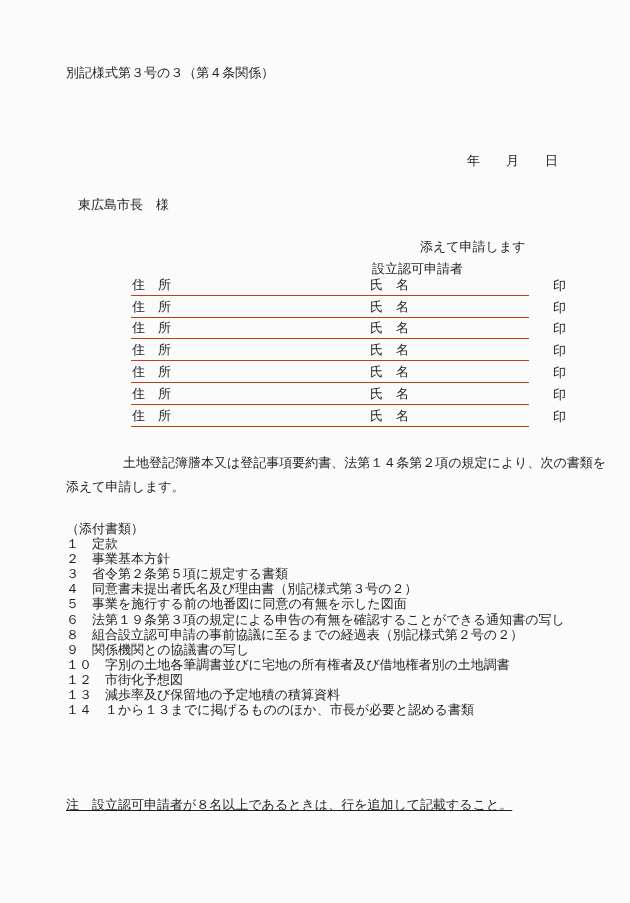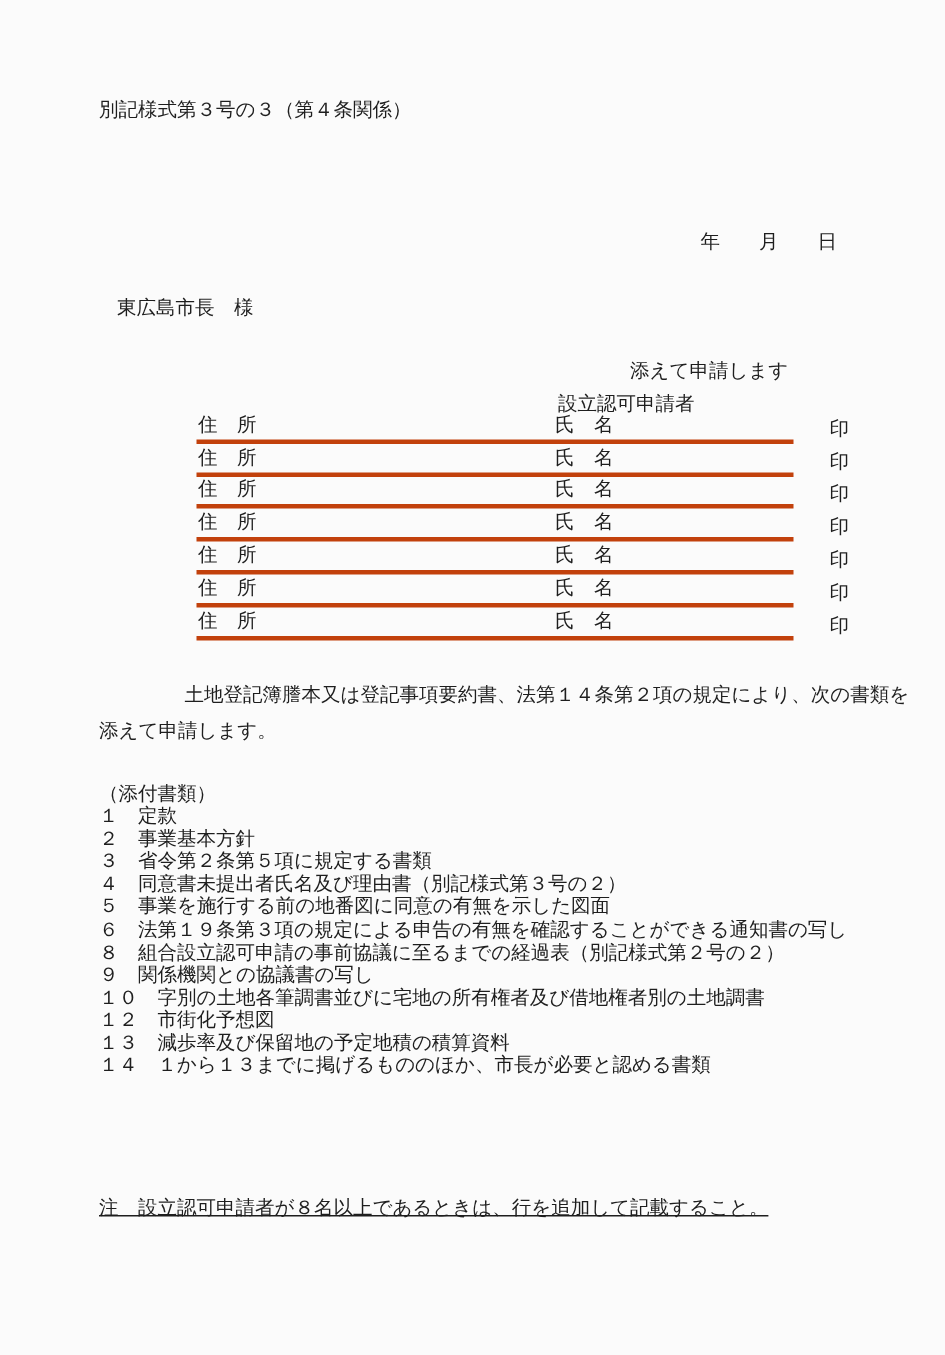--- a/index.html
+++ b/index.html
@@ -21,21 +21,21 @@
   .addressee { left: 78px; top: 196px; text-align: center; }
   .org-name { left: 420px; top: 238px; }
   .applicant-label { left: 372px; top: 260px; }
 
   .sig-rows { position: absolute; left: 131px; top: 274px; }
   .sig-row { display: flex; align-items: flex-end; height: 21.8px; }
   .sig-line {
     position: relative;
     width: 398px;
     height: 100%;
-    border-bottom: 3px solid #c2410c;
+    border-bottom: 1px solid #c2410c;
   }
   .sig-line .addr-label { position: absolute; left: 1px; bottom: 1px; white-space: pre; }
   .sig-line .name-label { position: absolute; left: 239px; bottom: 1px; white-space: pre; }
   .sig-line .addr-field { position: absolute; left: 42px; bottom: 0; width: 195px; height: 16px; }
   .sig-line .name-field { position: absolute; left: 280px; bottom: 0; width: 117px; height: 16px; }
   .seal { margin-left: 24px; padding-bottom: 1px; white-space: pre; }
 
   .statement { position: absolute; left: 66px; top: 451px; width: 510px; line-height: 24px; }
   .statement .line1 { padding-left: 57px; white-space: pre; }
   .statement .line2 { white-space: pre; }

